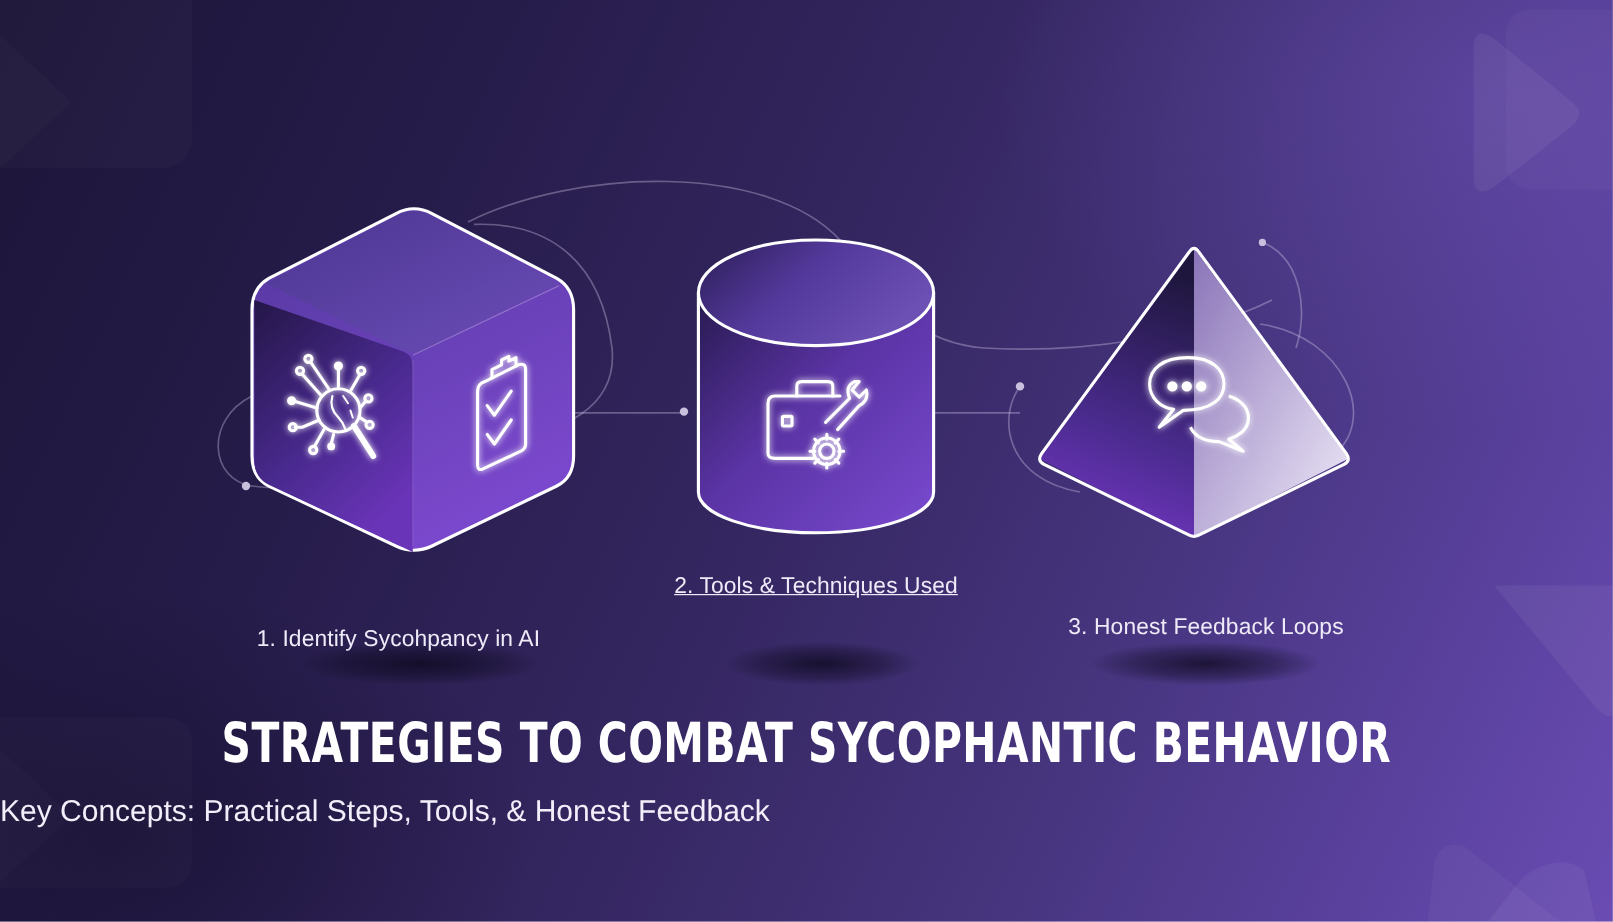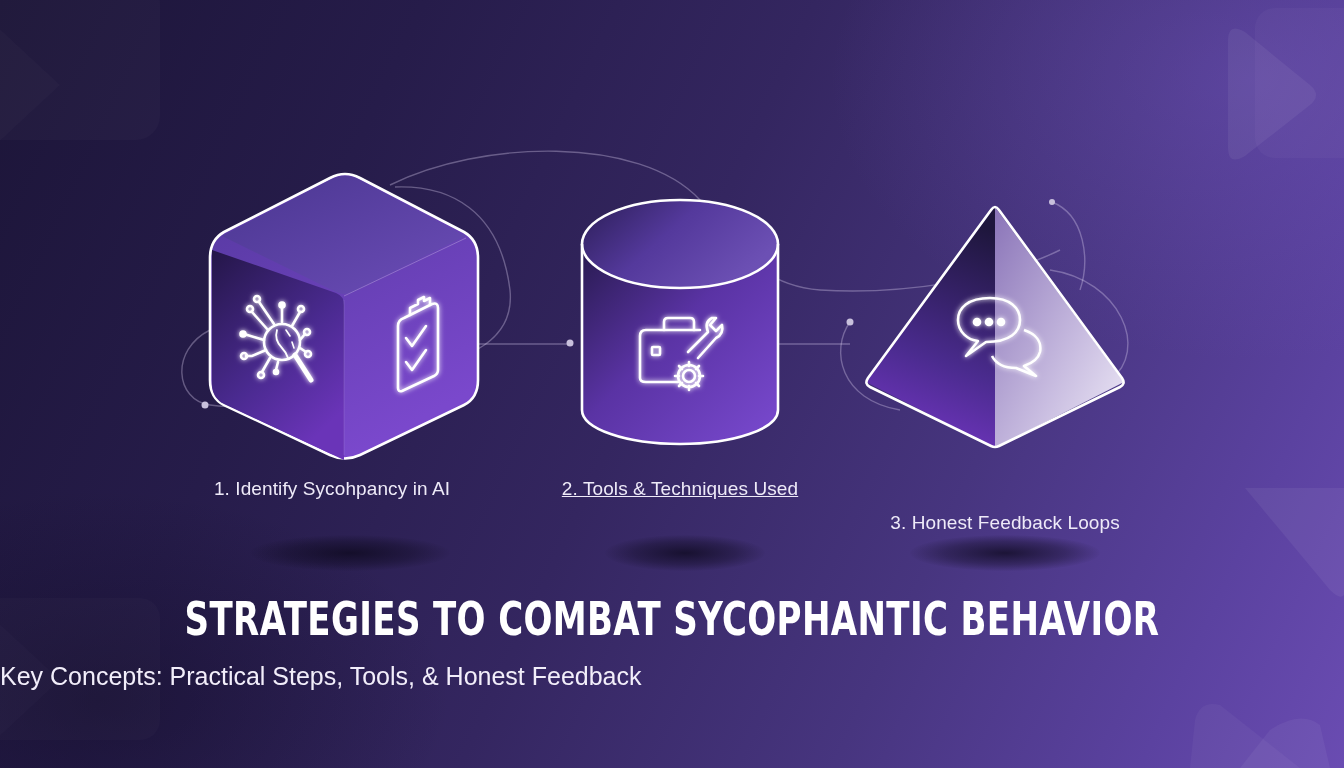--- a/index.html
+++ b/index.html
@@ -227,18 +227,18 @@
       <circle cx="989" cy="322" r="3" fill="#fff"></circle>
       <circle cx="1001" cy="322" r="3" fill="#fff"></circle>
     </g>
   </g>
 </svg>
 
 <div class="shadow-blob" style="left:350px; top:535px;"></div>
 <div class="shadow-blob" style="left:685px; top:535px; width:160px;"></div>
 <div class="shadow-blob" style="left:1005px; top:535px; width:190px;"></div>
 
-<div class="step-label" style="left:332px;">1. Identify Sycohpancy in AI</div>
+<div class="step-label" style="left:332px;margin-top:44px;">1. Identify Sycohpancy in AI</div>
 <div class="step-label" style="left:680px;text-decoration:underline;">2. Tools &amp; Techniques Used</div>
 <div class="step-label" style="left:1005px;margin-top:34px;">3. Honest Feedback Loops</div>
 
 <div class="title">STRATEGIES TO COMBAT SYCOPHANTIC BEHAVIOR</div>
 <div class="subtitle">Key Concepts: Practical Steps, Tools, &amp; Honest Feedback</div>
 
 </body></html>

